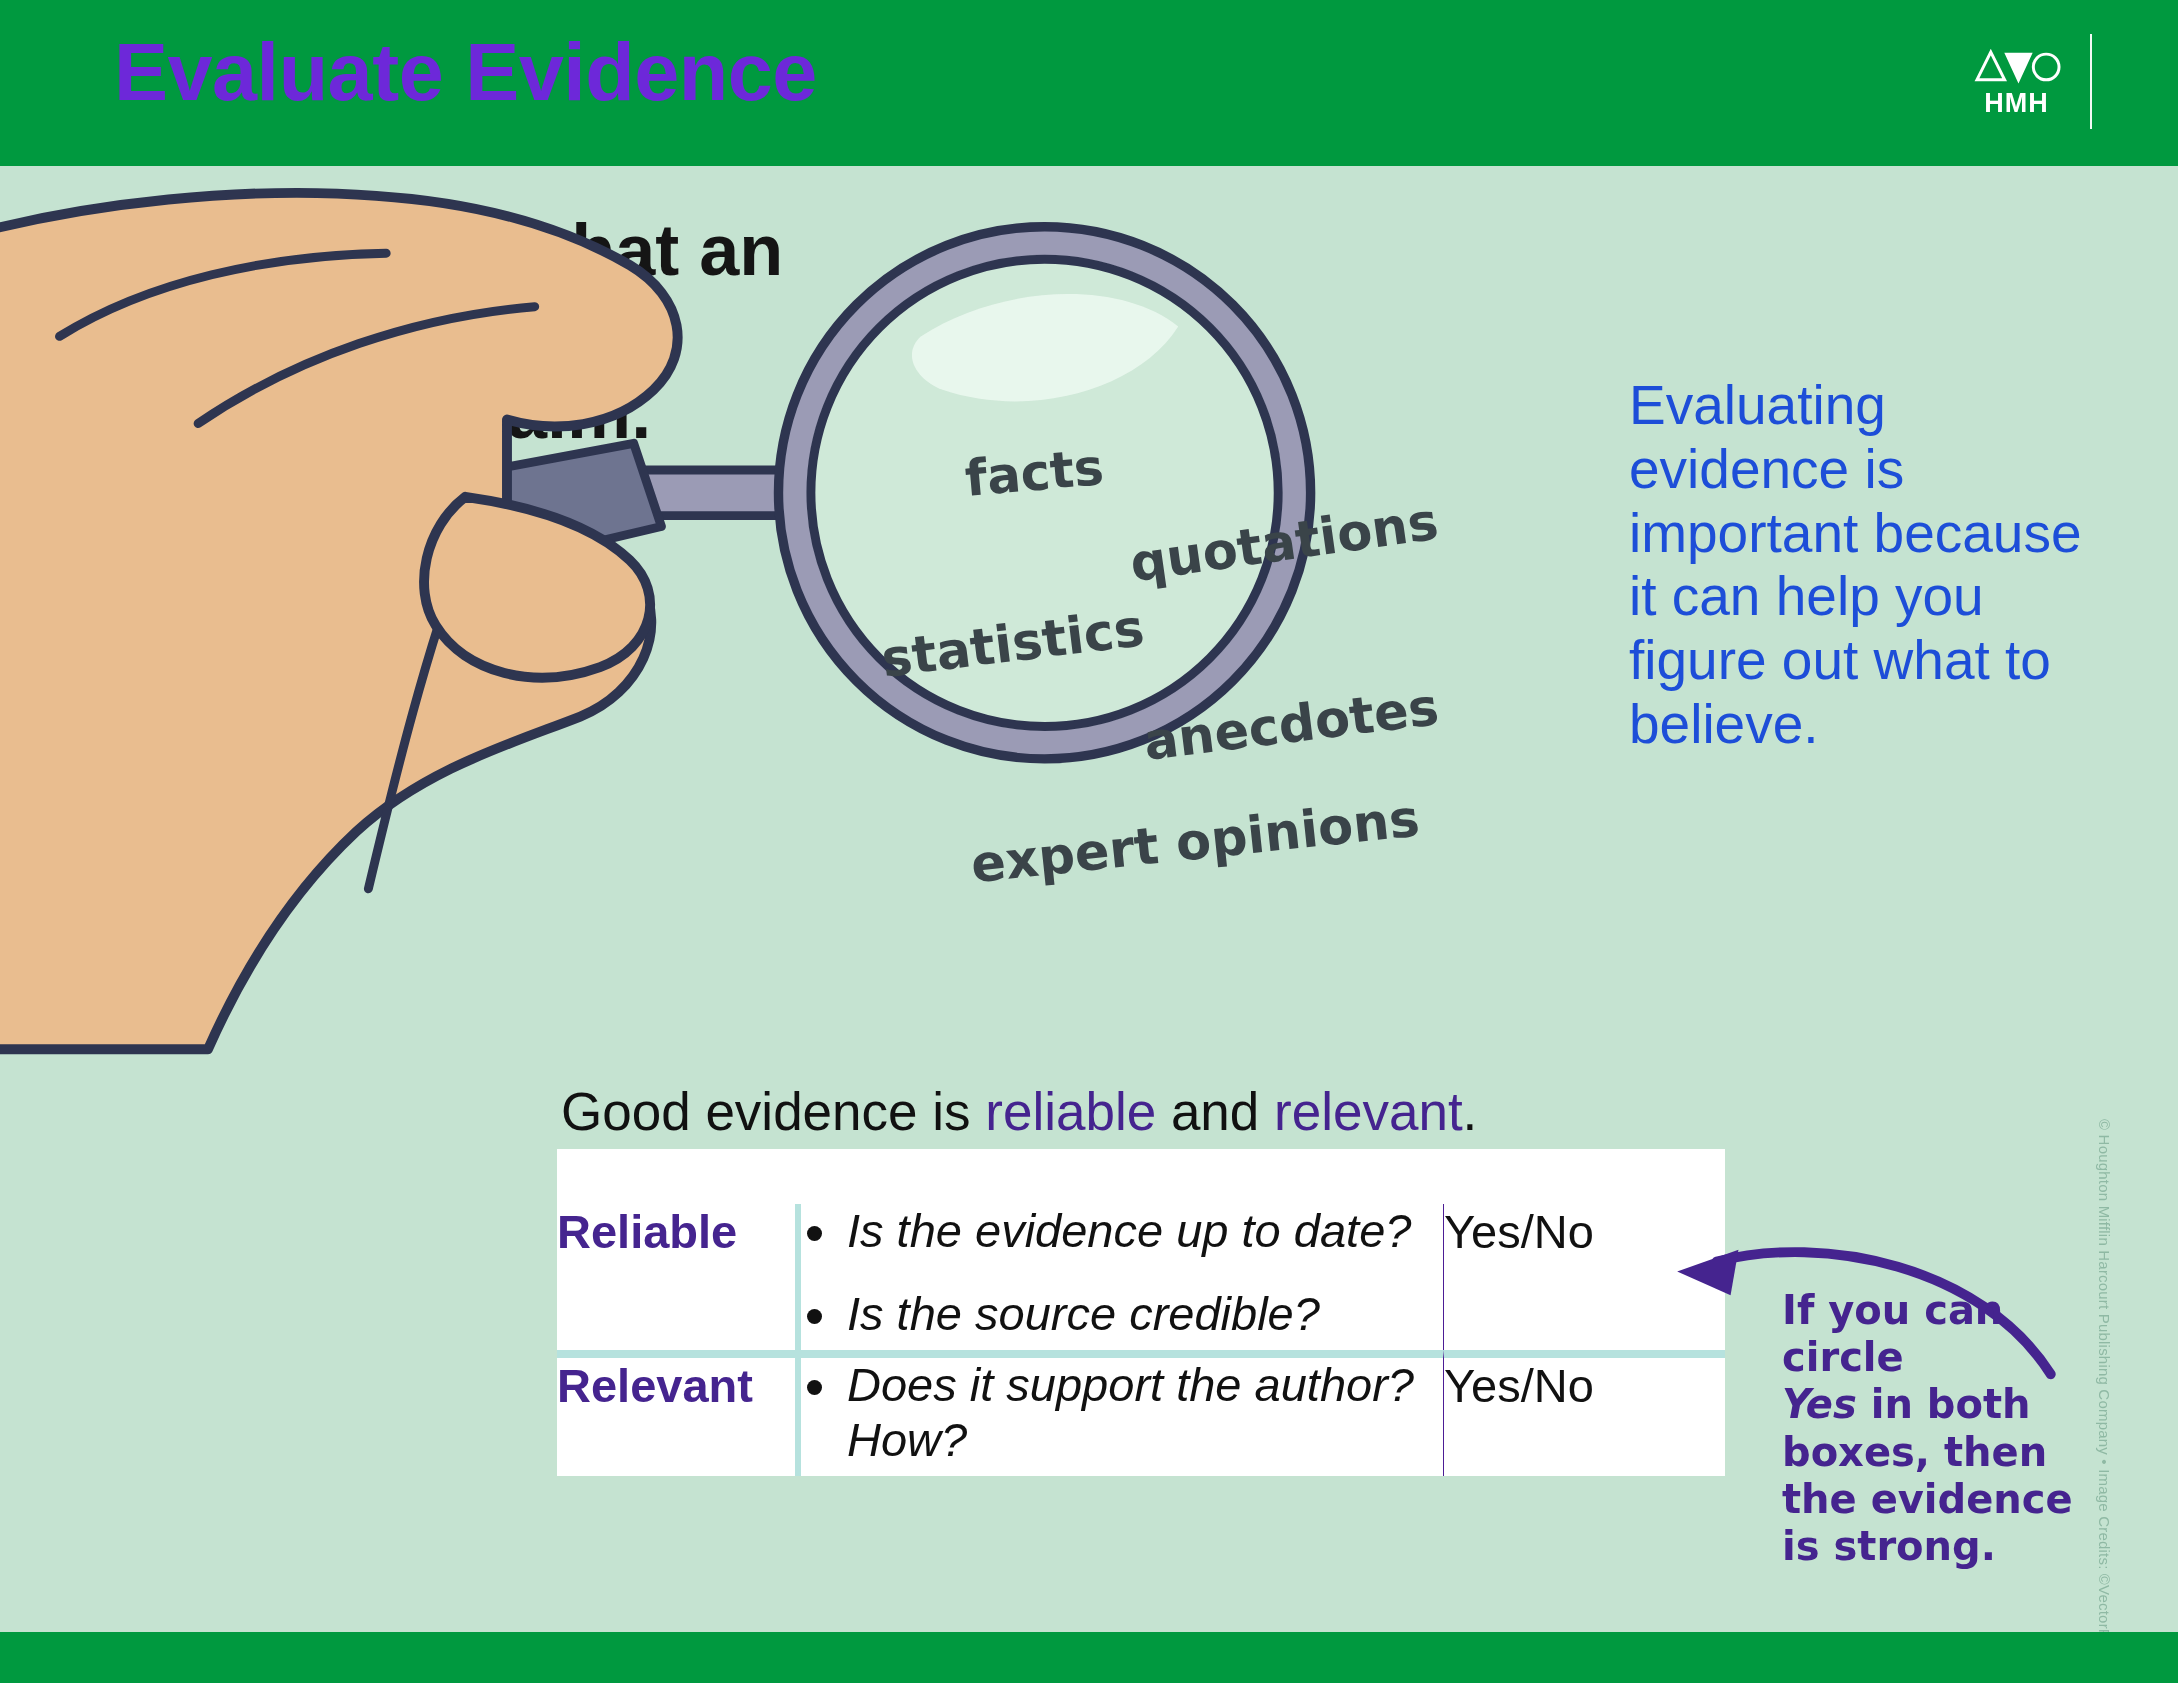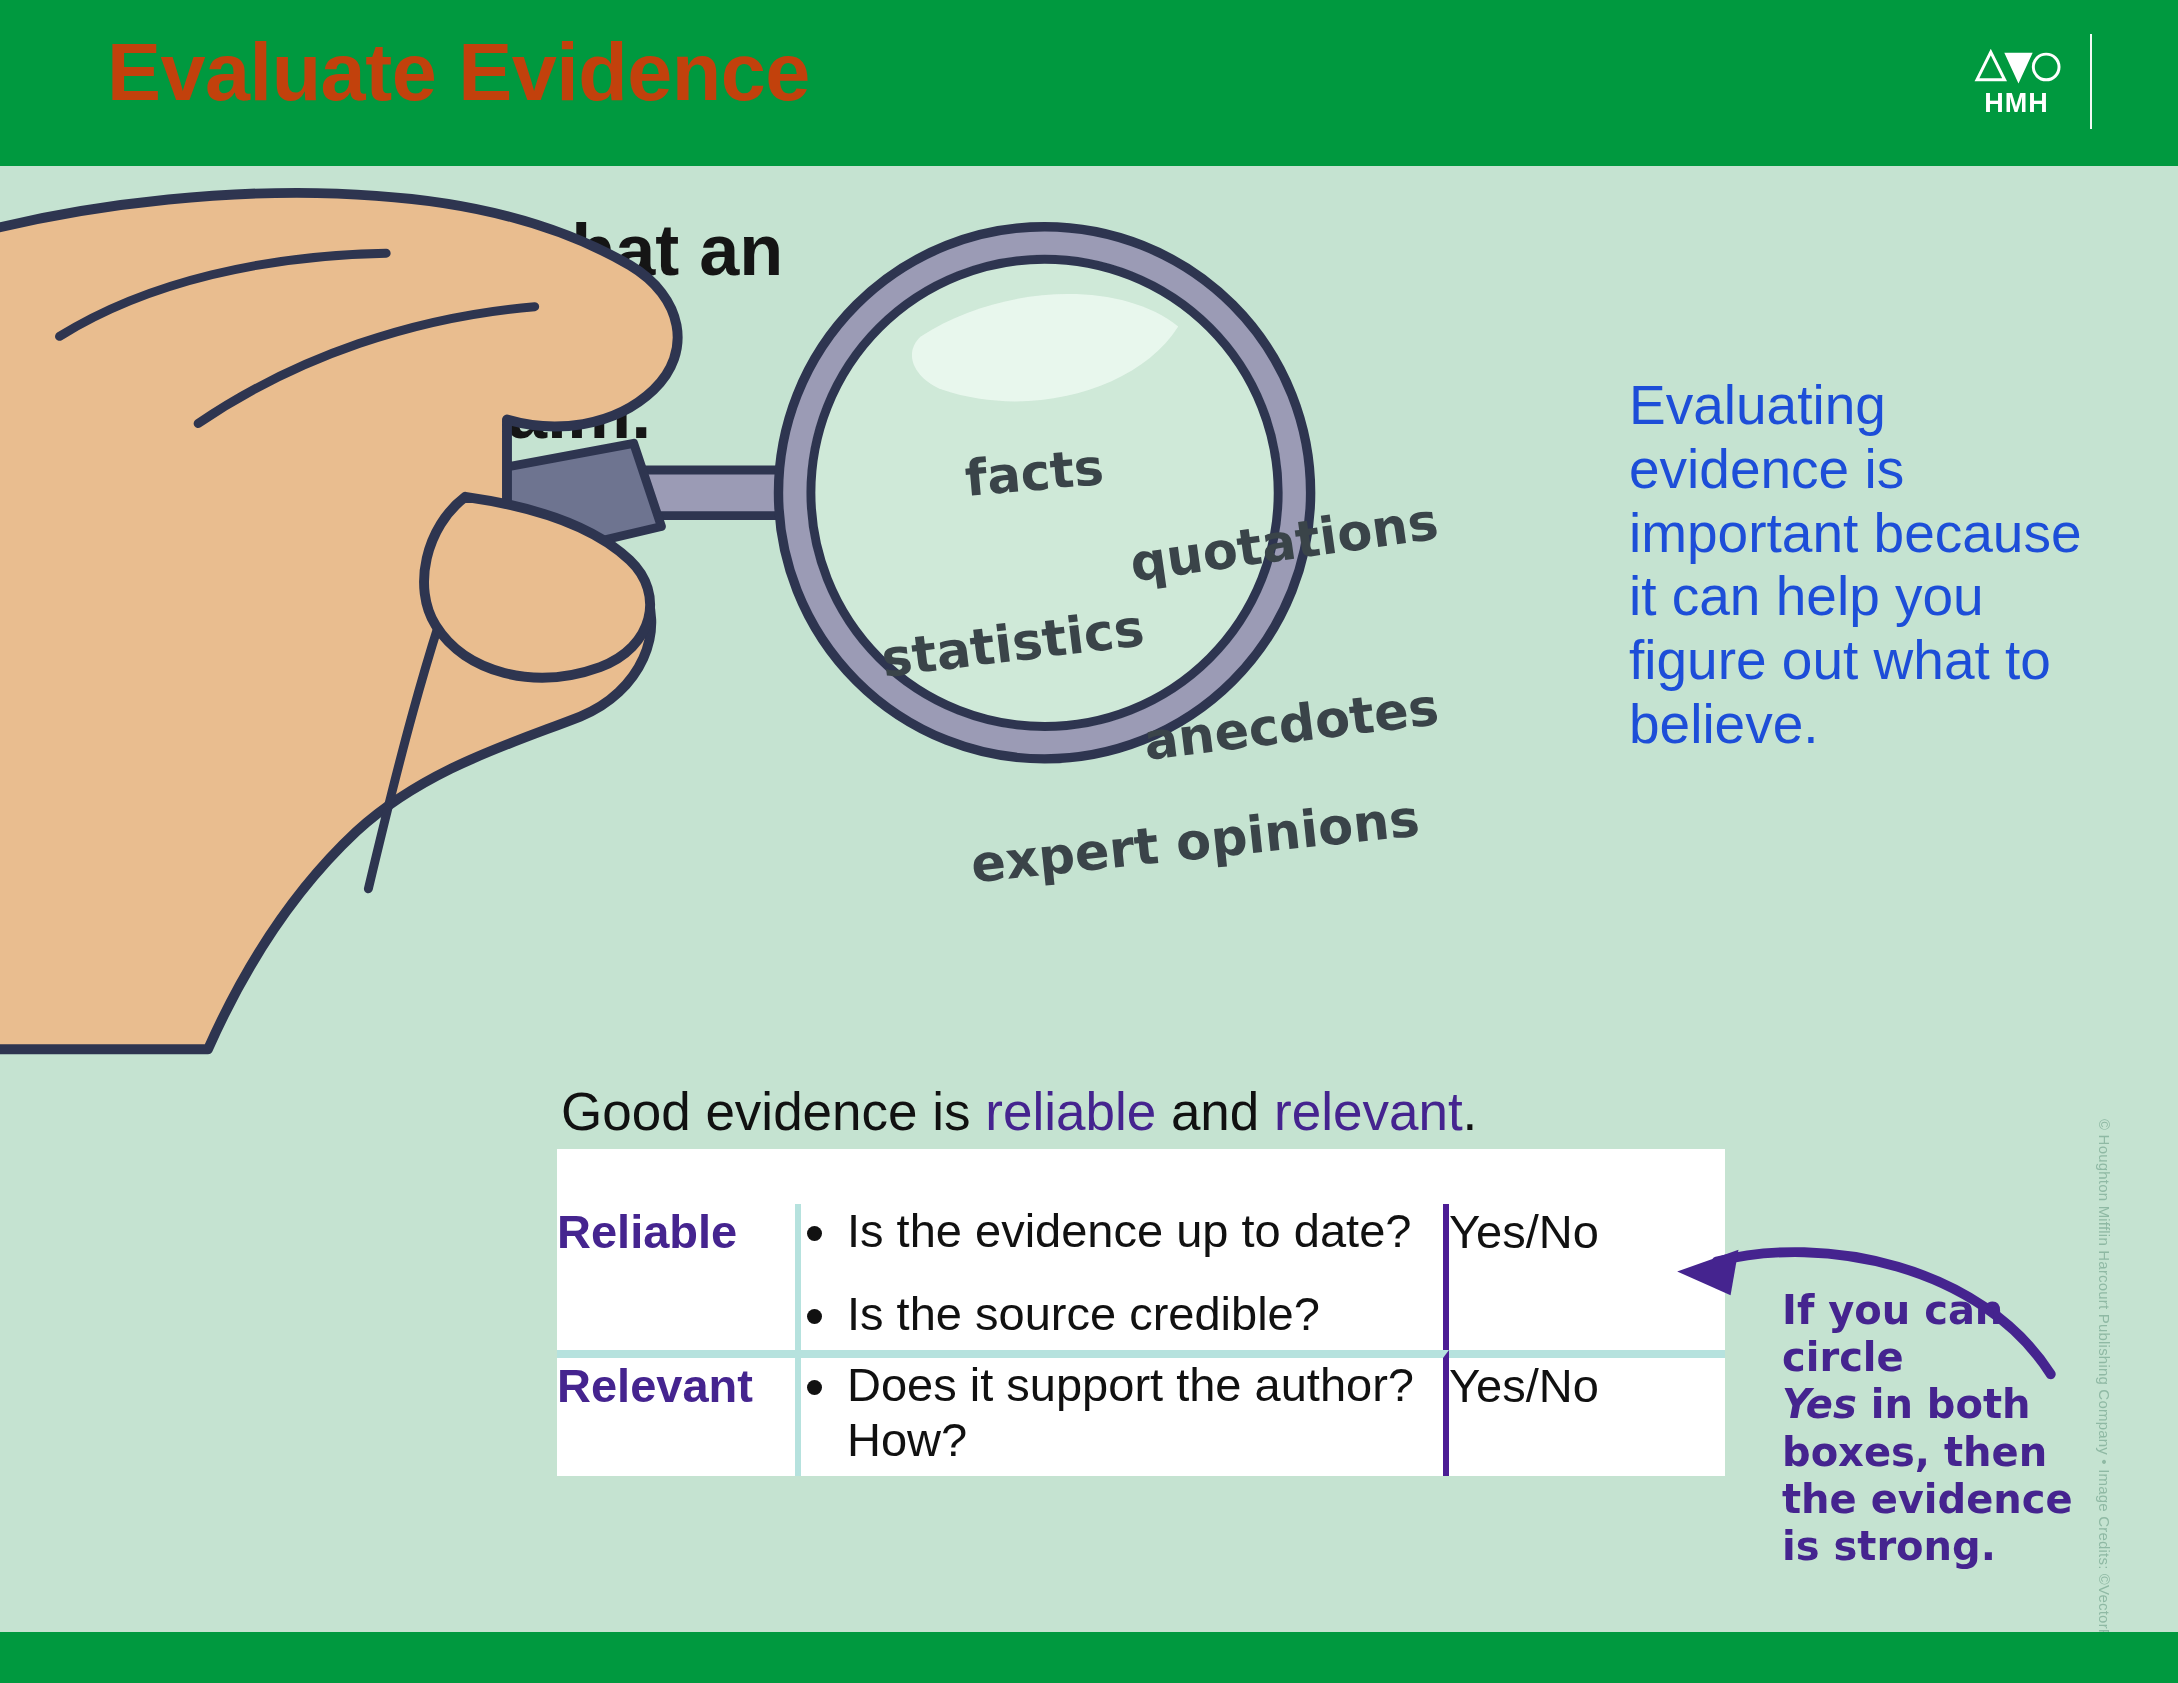--- a/index.html
+++ b/index.html
@@ -18,24 +18,24 @@
 
   
   .header-band {
     position: absolute;
     left: 0; top: 0;
     width: 2178px; height: 166px;
     background: #00993f;
   }
   .header-title {
     position: absolute;
-    left: 107px; top: 26px;
+    left: 114px; top: 26px;
     font-size: 81px;
     font-weight: bold;
-    color: #c2410c;
+    color: #6d28d9;
     letter-spacing: -0.5px;
     white-space: nowrap;
   }
   .logo-wrap {
     position: absolute;
     right: 86px; top: 26px;
     height: 111px;
     display: flex;
     align-items: center;
     gap: 28px;
@@ -168,21 +168,22 @@
     width: 238px;
     color: #45248f;
     font-size: 47px;
     font-weight: bold;
     padding: 16px 0 30px 20px;
     border-right: 6px solid #b6e2de;
   }
   .cell-q {
     width: 642px;
     padding: 16px 14px 30px 24px;
-    border-right: 6px solid #4c1d95;
+    border-right: 1px solid #4c1d95;
+    font-style: italic;
   }
   .cell-yn {
     padding: 16px 0 30px 22px;
     font-size: 47px;
     color: #111111;
   }
   .row-divider td { border-top: 8px solid #b6e2de; }
   .q-list {
     margin: 0;
     padding: 0;

